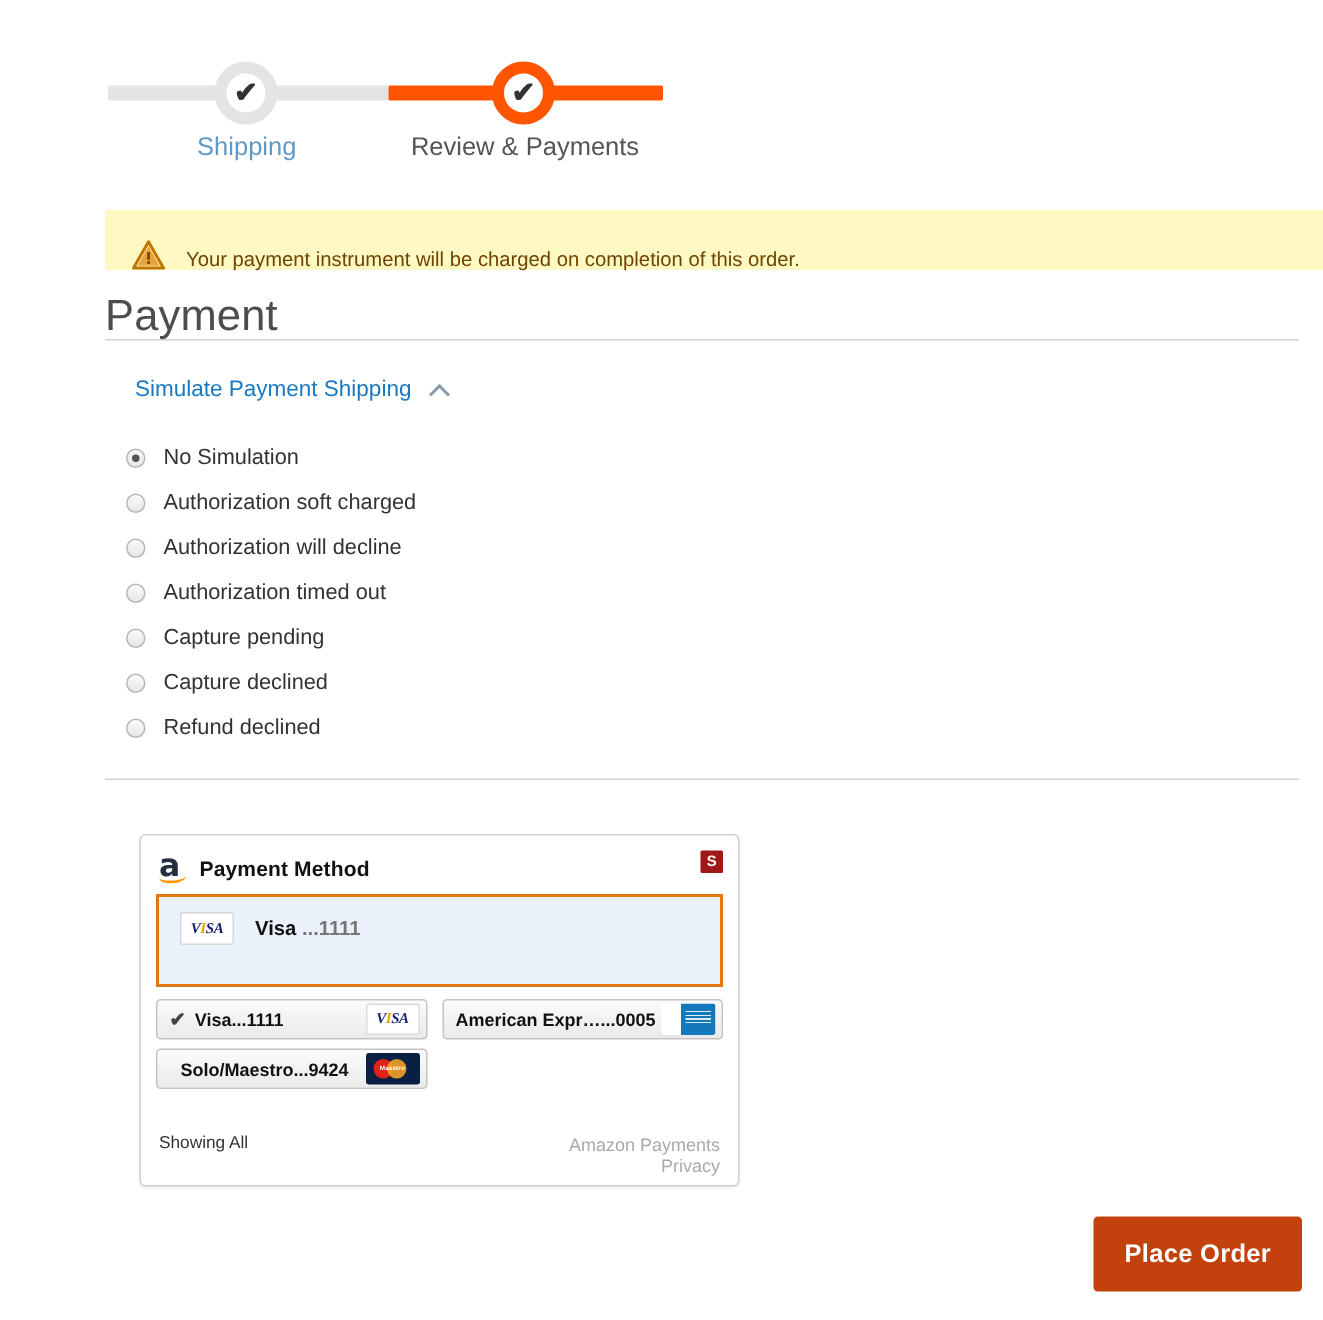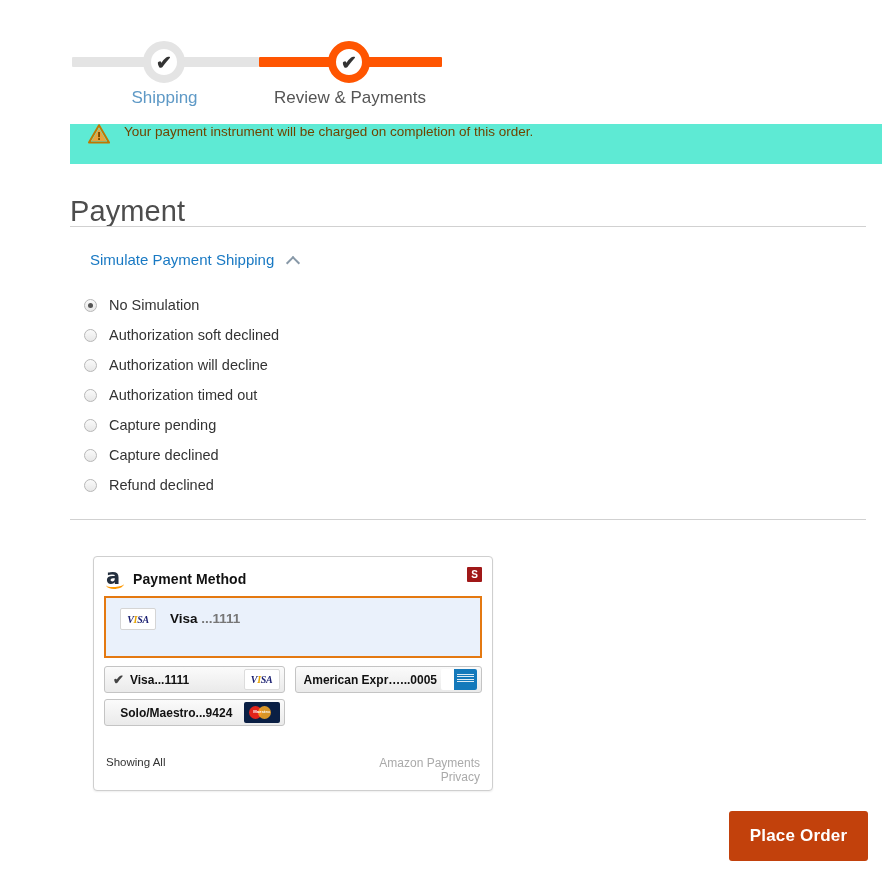--- a/index.html
+++ b/index.html
@@ -86,26 +86,26 @@
   .step-label.current {
     left: 185px;
     width: 330px;
     color: #555555;
   }
 
   
   .notice {
     position: absolute;
     left: 70px;
-    top: 124px;
+    top: 140px;
     width: 812px;
     height: 40px;
-    background: #5eead4;
-    display: flex;
-    align-items: flex-start;
+    background: #fef9c3;
+    display: flex;
+    align-items: flex-end;
     box-sizing: border-box;
     padding-left: 18px;
   }
   .notice-icon {
     width: 22px;
     height: 20px;
     margin-right: 14px;
     flex: 0 0 auto;
     position: relative;
   }
@@ -505,21 +505,21 @@
   <span class="chev-up"></span>
 </div>
 
 <div class="radio-list">
   <div class="radio-row selected">
     <span class="radio-mark"></span>
     <span class="radio-label">No Simulation</span>
   </div>
   <div class="radio-row">
     <span class="radio-mark"></span>
-    <span class="radio-label">Authorization soft declined</span>
+    <span class="radio-label">Authorization soft charged</span>
   </div>
   <div class="radio-row">
     <span class="radio-mark"></span>
     <span class="radio-label">Authorization will decline</span>
   </div>
   <div class="radio-row">
     <span class="radio-mark"></span>
     <span class="radio-label">Authorization timed out</span>
   </div>
   <div class="radio-row">

